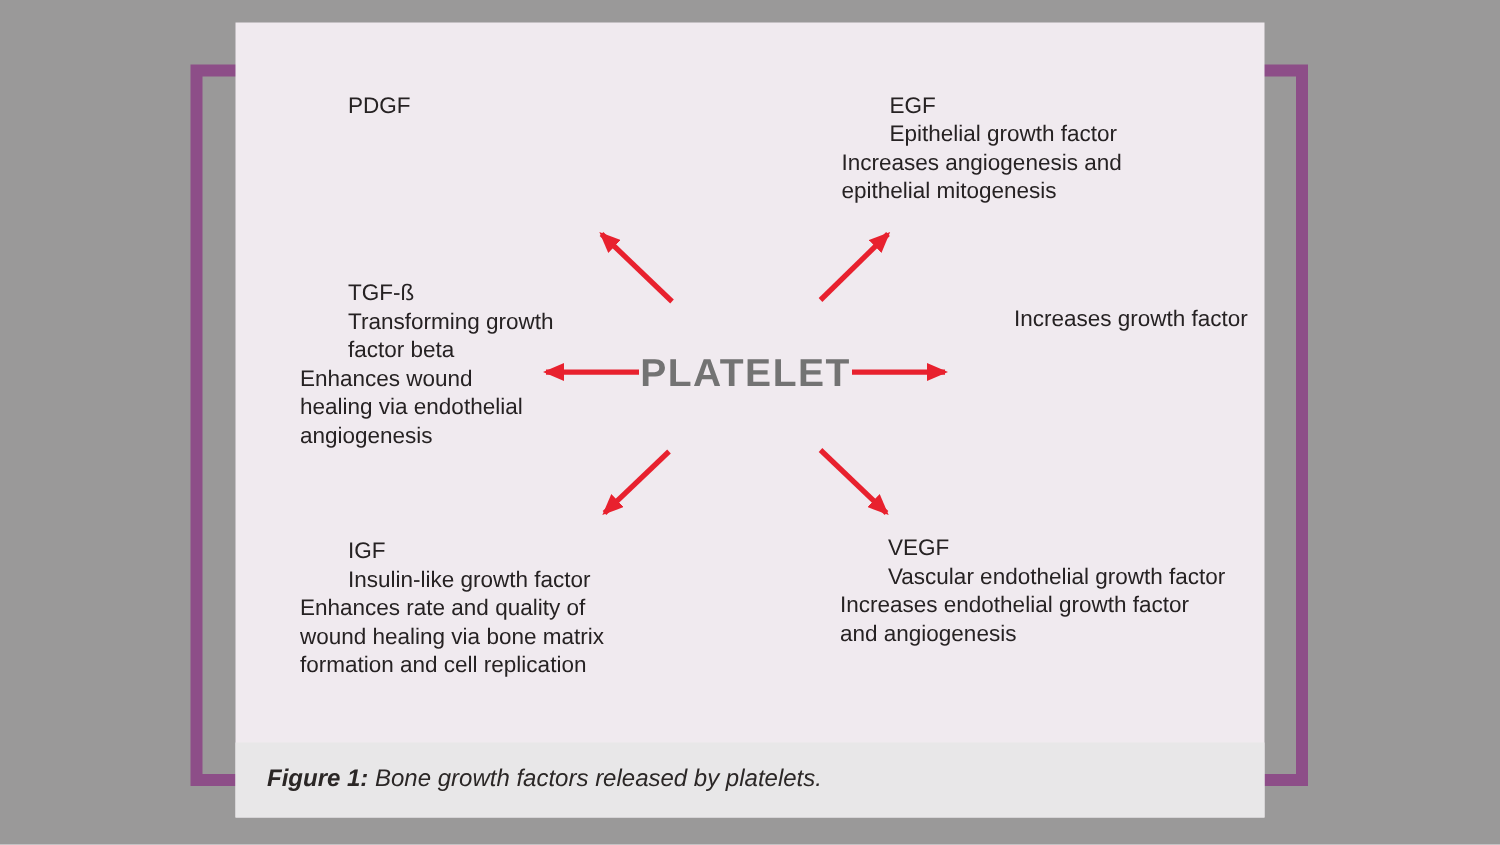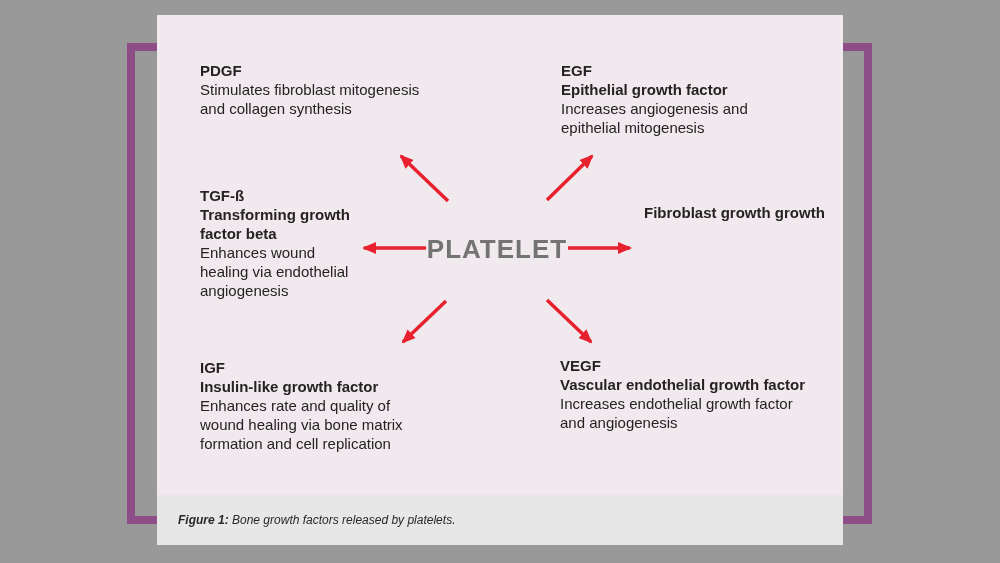--- a/index.html
+++ b/index.html
@@ -34,22 +34,23 @@
     background: #f0eaef;
     z-index: 2;
   }
   .factor {
     position: absolute;
     font-size: 15px;
     line-height: 19px;
   }
   .factor .abbr,
   .factor .fname {
-    font-weight: 700;
+    font-weight: 400;
     white-space: pre-line;
+    margin-left: 32px;
   }
   .factor .fdesc {
     font-weight: 400;
     white-space: pre-line;
   }
   
   .f0 { left: 43px;  top: 46px;  width: 250px; }  
   .f1 { left: 404px; top: 46px;  width: 240px; }  
   .f2 { left: 43px;  top: 171px; width: 180px; }  
   .f3 { left: 487px; top: 188px; width: 190px; }  
@@ -71,21 +72,21 @@
     left: 0;
     bottom: 0;
     width: 100%;
     height: 50px;
     background: #e8e7e8;
     display: flex;
     align-items: center;
   }
   .caption {
     margin-left: 21px;
-    font-size: 12px;
+    font-size: 16px;
     font-style: italic;
     color: #2b2726;
   }
   .caption .cap-b {
     font-weight: 700;
   }
   .arrows-layer {
     position: absolute;
     left: 0;
     top: 0;
@@ -97,42 +98,40 @@
 </style>
 </head>
 <body>
 
 <div class="purple-frame"></div>
 
 <div class="figure-panel">
 
   <div class="factor f0">
     <div class="abbr">PDGF</div>
-    <div class="fdesc">Stimulates fibroblast mitogenesis
-and collagen synthesis</div>
   </div>
 
   <div class="factor f1">
     <div class="abbr">EGF</div>
     <div class="fname">Epithelial growth factor</div>
     <div class="fdesc">Increases angiogenesis and
 epithelial mitogenesis</div>
   </div>
 
   <div class="factor f2">
     <div class="abbr">TGF-ß</div>
     <div class="fname">Transforming growth
 factor beta</div>
     <div class="fdesc">Enhances wound
 healing via endothelial
 angiogenesis</div>
   </div>
 
   <div class="factor f3">
-    <div class="fname">Fibroblast growth growth</div>
+    <div class="fname">Increases growth factor</div>
   </div>
 
   <div class="factor f5">
     <div class="abbr">VEGF</div>
     <div class="fname">Vascular endothelial growth factor</div>
     <div class="fdesc">Increases endothelial growth factor
 and angiogenesis</div>
   </div>
 
   <div class="factor f4">

